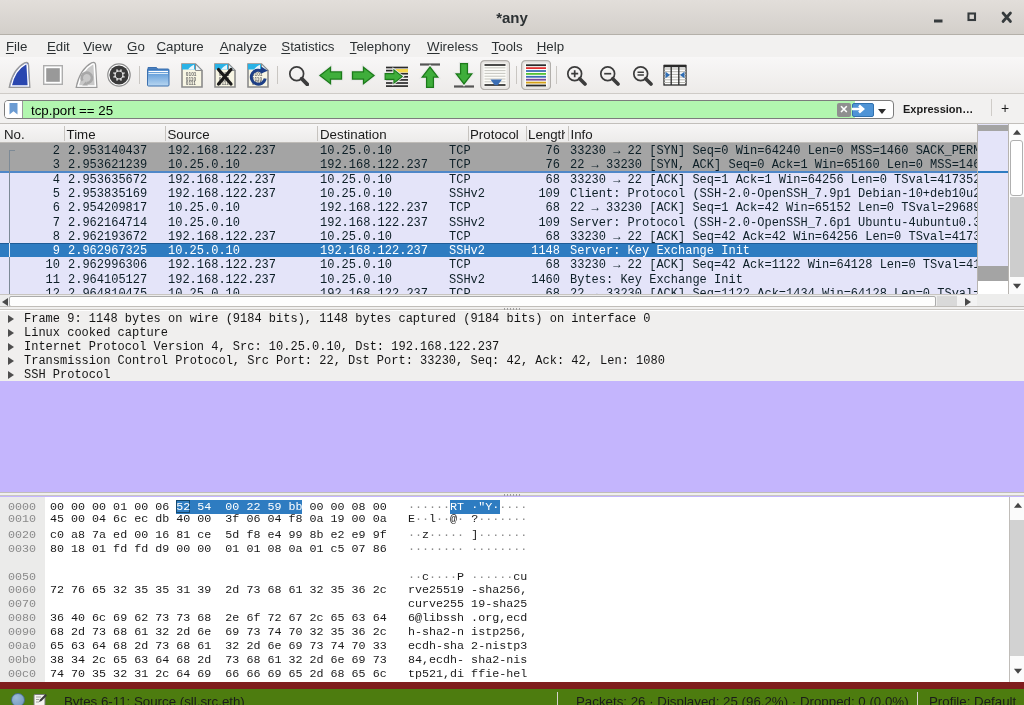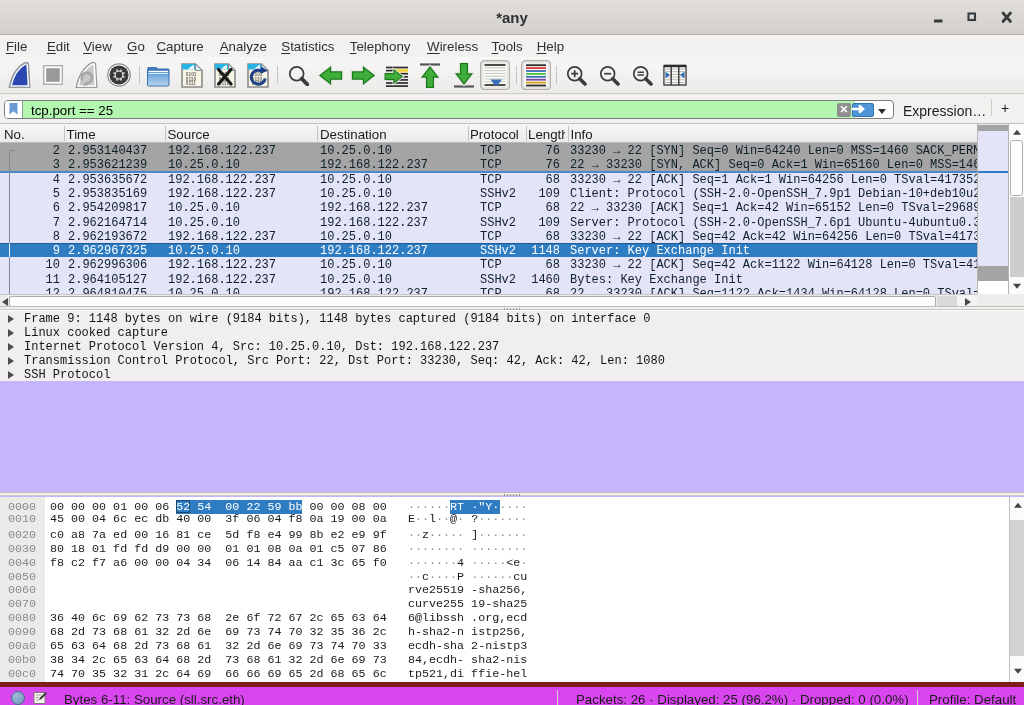--- a/index.html
+++ b/index.html
@@ -15,38 +15,38 @@
 #toolbar{left:0;top:57px;width:1024px;height:37px;background:linear-gradient(#f8f7f7,#edebe9);border-bottom:1px solid #cecbc7;}
 .tsep{top:66px;width:1px;height:18px;background:#c9c6c2;}
 
 #filterrow{left:0;top:94px;width:1024px;height:30px;background:#f2f1f0;border-bottom:1px solid #c2bfbb;}
 #fbox{left:4px;top:100px;width:890px;height:19px;border:1px solid #7c7c7c;border-radius:4px;background:#fff;overflow:hidden;}
 #fbook{left:0;top:0;width:18px;height:18px;background:#fff;border-right:1px solid #9a9a9a;}
 #ftext{left:26px;top:2px;font-size:13.3px;color:#000;}
 #fx{left:832px;top:2px;width:14px;height:13.5px;background:#8f8f8f;border-radius:2px;color:#fff;font-size:10.5px;text-align:center;line-height:13px;font-weight:bold;}
 #fgo{left:847px;top:2px;width:22px;height:13.5px;background:#4f94d6;border:1px solid #3272ae;border-radius:2px;}
 #fdrop{left:873px;top:7.5px;width:0;height:0;border-left:4.5px solid transparent;border-right:4.5px solid transparent;border-top:5px solid #2c2c2c;}
-#fexpr{left:903px;top:103px;font-size:14px;color:#1c1c1c;}
+#fexpr{left:903px;top:103px;font-size:11px;color:#1c1c1c;font-weight:bold;}
 #fsep{left:991px;top:99px;width:1px;height:17px;background:#cfccc8;}
 #fplus{left:1001px;top:100px;font-size:14px;color:#1c1c1c;}
 #fgreen{left:18px;top:0;width:832px;height:19px;background:#b2f6af;}
 .dots{height:2px;width:17px;background:repeating-linear-gradient(90deg,#9b9b9b 0 1.2px,transparent 1.2px 3px);}
 
 #phdr{left:0;top:124px;width:1024px;height:19px;background:linear-gradient(#f7f6f6,#ecebea);border-bottom:1px solid #bebbb7;}
 .hc{top:2.5px;font-size:13.3px;color:#1b1b1b;}
 .hsep{top:2px;width:1px;height:15px;background:#c6c3bf;}
 
 #plist{left:0;top:143px;width:977px;height:151px;background:#e4e4f9;overflow:hidden;font-family:"Liberation Mono",monospace;font-size:12px;}
 .prow{position:absolute;left:0;width:977px;height:14.3px;white-space:pre;overflow:hidden;color:#0d1f27;}
 .prow span{position:absolute;top:1px;}
 .rg{background:#a4a4a4;}
 .rl{background:#e4e4f9;}
 .rs{background:#2e7cc1;color:#fff;}
 .cno{width:60px;text-align:right;left:0;}
-.ct{left:68px;}.cs{left:168px;}.cd{left:320px;}.cp{left:480px;text-align:center;}
+.ct{left:68px;}.cs{left:168px;}.cd{left:320px;}.cp{left:449px;text-align:center;}
 .cl{width:60px;text-align:right;left:500px;}
 .ci{left:570px;}
 
 #mmap{left:977px;top:124px;width:31px;height:170px;background:#e4e4f9;border-left:1px solid #b7b4b0;}
 #vsb{left:1008px;top:124px;width:16px;height:170px;background:#fbfbfb;border-left:1px solid #b7b4b0;}
 
 #hsb{left:0;top:294px;width:977px;height:13px;background:#ececec;border-top:1px solid #c8c5c1;}
 #hsbthumb{left:9px;top:1px;width:927px;height:11px;background:#fdfdfd;border:1px solid #ababab;border-radius:2px;}
 #hsbcorner{left:977px;top:294px;width:47px;height:13px;background:#ededec;}
 
@@ -59,21 +59,21 @@
 
 #hpane{left:0;top:497px;width:1024px;height:185px;background:#fff;font-family:"Liberation Mono",monospace;font-size:11.7px;}
 #hoffbg{left:0;top:0;width:45px;height:185px;background:#ebebea;}
 .hrow{position:absolute;left:0;width:830px;height:14px;white-space:pre;}
 .hoff{position:absolute;left:8px;color:#8a8a8a;}
 .hhex{position:absolute;left:50px;color:#191919;}
 .hasc{position:absolute;left:408px;color:#191919;}
 .hasc b,.hhex b{font-weight:normal;color:#8a8a8a;}
 #hvsb{left:1009px;top:497px;width:15px;height:185px;background:#fbfbfb;border-left:1px solid #c0bdb9;}
 
-#sbar{left:0;top:682px;width:1024px;height:23px;background:#d946ef;border-top:5px solid #7f1d1d;}
+#sbar{left:0;top:682px;width:1024px;height:23px;background:#4d7c0f;border-top:7px solid #7f1d1d;}
 .st{top:4.5px;font-size:13.3px;color:#1b1b1b;}
 </style></head><body>
 <div class="abs" id="titlebar"></div>
 <div class="abs" id="title">*any</div>
 
 <svg class="abs" style="left:925px;top:0;width:99px;height:35px" viewBox="0 0 99 35">
  <rect x="9" y="19.5" width="8.5" height="3" fill="#363b3d"></rect>
  <rect x="43.5" y="13.5" width="6.5" height="6.5" fill="none" stroke="#363b3d" stroke-width="2.1"></rect>
  <path d="M78 13 L85.5 21.5 M85.5 13 L78 21.5" stroke="#363b3d" stroke-width="2.7" stroke-linecap="round"></path>
 </svg>
@@ -370,23 +370,22 @@
   </div>
 <div class="abs split" style="top:492px;">
     <div class="abs dots" style="left:504px;top:1px"></div>
   </div>
 <div class="abs" id="hpane">
     <div class="abs" id="hoffbg"></div>
     <div class="hrow" style="top:3.0px"><div class="abs" style="left:176px;top:0;width:126px;height:14px;background:#2e7cc1"></div><div class="abs" style="left:176px;top:0;width:14px;height:13px;border:1px solid #14486e"></div><div class="abs" style="left:450px;top:0;width:50px;height:14px;background:#2e7cc1"></div><span class="hoff">0000</span><span class="hhex">00 00 00 01 00 06 <span style="color:#fff">52 54</span>  <span style="color:#fff">00 22 59 bb</span> 00 00 08 00</span><span class="hasc"><b>······</b><span style="color:#fff">RT</span> <span style="color:#fff">·"Y·</span><b>····</b></span></div>
     <div class="hrow" style="top:15px"><span class="hoff">0010</span><span class="hhex">45 00 04 6c ec db 40 00  3f 06 04 f8 0a 19 00 0a</span><span class="hasc">E<b>··</b>l<b>··</b>@<b>·</b> ?<b>·······</b></span></div>
     <div class="hrow" style="top:30.8px"><span class="hoff">0020</span><span class="hhex">c0 a8 7a ed 00 16 81 ce  5d f8 e4 99 8b e2 e9 9f</span><span class="hasc"><b>··</b>z<b>·····</b> ]<b>·······</b></span></div>
     <div class="hrow" style="top:44.7px"><span class="hoff">0030</span><span class="hhex">80 18 01 fd fd d9 00 00  01 01 08 0a 01 c5 07 86</span><span class="hasc"><b>········</b> <b>········</b></span></div>
-    <div class="hrow" style="top:58.6px"><span class="hoff">0040</span><span class="hhex">f8 c2 f7 a6 00 00 04 34  06 14 84 aa c1 3c 65 f0</span><span class="hasc"><b>·······</b>4 <b>·····</b>&lt;e<b>·</b></span></div>
     <div class="hrow" style="top:72.5px"><span class="hoff">0050</span><span class="hasc"><b>··</b>c<b>····</b>P <b>······</b>cu</span></div>
-    <div class="hrow" style="top:86.4px"><span class="hoff">0060</span><span class="hasc">rve25519 -sha256,</span></div>
+    <div class="hrow" style="top:86.4px"><span class="hoff">0060</span><span class="hhex">72 76 65 32 35 35 31 39  2d 73 68 61 32 35 36 2c</span><span class="hasc">rve25519 -sha256,</span></div>
     <div class="hrow" style="top:100.3px"><span class="hoff">0070</span><span class="hasc">curve255 19-sha25</span></div>
     <div class="hrow" style="top:114.2px"><span class="hoff">0080</span><span class="hhex">36 40 6c 69 62 73 73 68  2e 6f 72 67 2c 65 63 64</span><span class="hasc">6@libssh .org,ecd</span></div>
     <div class="hrow" style="top:128.1px"><span class="hoff">0090</span><span class="hhex">68 2d 73 68 61 32 2d 6e  69 73 74 70 32 35 36 2c</span><span class="hasc">h-sha2-n istp256,</span></div>
     <div class="hrow" style="top:142.0px"><span class="hoff">00a0</span><span class="hhex">65 63 64 68 2d 73 68 61  32 2d 6e 69 73 74 70 33</span><span class="hasc">ecdh-sha 2-nistp3</span></div>
     <div class="hrow" style="top:155.9px"><span class="hoff">00b0</span><span class="hhex">38 34 2c 65 63 64 68 2d  73 68 61 32 2d 6e 69 73</span><span class="hasc">84,ecdh- sha2-nis</span></div>
     <div class="hrow" style="top:169.8px"><span class="hoff">00c0</span><span class="hhex">74 70 35 32 31 2c 64 69  66 66 69 65 2d 68 65 6c</span><span class="hasc">tp521,di ffie-hel</span></div>
   </div>
 <div class="abs" id="hvsb">
     <svg class="abs" style="left:3px;top:5px;width:10px;height:6.5px" viewBox="0 0 12 8">
       <path d="M1 7 L6 1 L11 7 Z" fill="#454545"></path>

